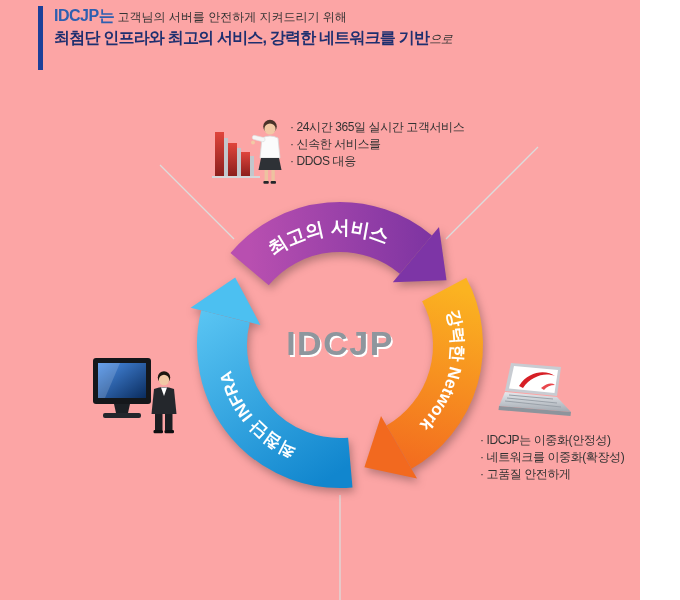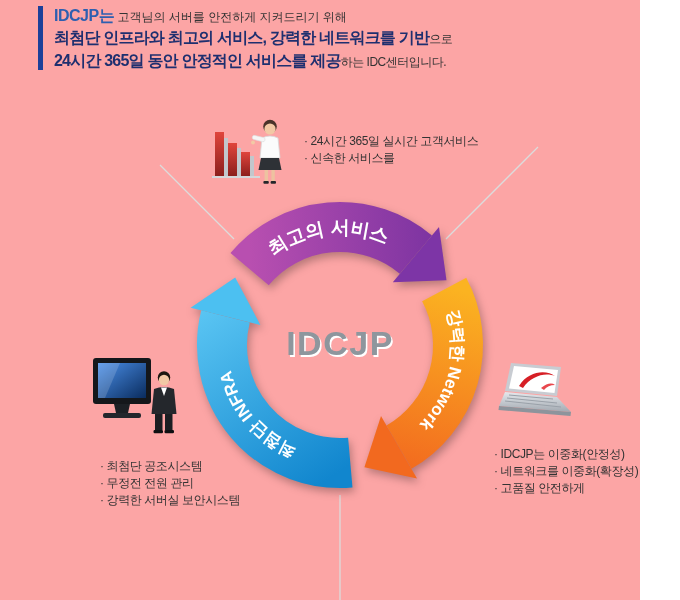--- a/index.html
+++ b/index.html
@@ -7,54 +7,53 @@
     position:relative;width:640px;height:600px;background:#fca5a5;overflow:hidden;
     font-family:"Liberation Sans","DejaVu Sans",sans-serif;
   }
   
   .header{position:absolute;left:38px;top:6px;display:flex;}
   .accent-bar{width:5px;height:64px;background:#1c3f99;margin-right:11px;flex:0 0 auto;}
   .header-text p{margin:0;white-space:nowrap;}
   .line1{font-size:12px;color:#333;line-height:20px;}
   .brand{font-size:16px;font-weight:bold;color:#2d5fb0;letter-spacing:-0.5px;}
   .line-strong{font-size:16px;font-weight:bold;color:#1e2f6f;letter-spacing:-0.8px;line-height:22px;}
-  .line-suffix{font-size:12px;font-weight:normal;color:#333;letter-spacing:-0.5px;}
+  .line-suffix{font-size:12px;font-weight:normal;color:#333;letter-spacing:-0.5px;font-style:italic;}
   
   .cycle-svg{position:absolute;left:0;top:0;width:680px;height:600px;}
   .arcs{filter:drop-shadow(2px 4px 4px rgba(0,0,0,0.28));}
   .arc-label{font-family:"Liberation Sans","DejaVu Sans",sans-serif;font-weight:bold;fill:#ffffff;}
   .arc-label-lg{font-size:19px;letter-spacing:1px;}
   .arc-label-md{font-size:17px;letter-spacing:0.5px;}
   .center-label{font-family:"Liberation Sans","DejaVu Sans",sans-serif;font-weight:bold;font-size:34px;letter-spacing:1.5px;}
   .center-label-shadow{fill:#ffffff;}
   .center-label-main{fill:#8e969d;}
   .ray{stroke:#dcdcdc;stroke-width:1.3;}
   
-  .callout-list{position:absolute;margin:16px;padding:0;list-style:none;font-size:12px;color:#333;
+  .callout-list{position:absolute;margin:2px;padding:0;list-style:none;font-size:12px;color:#333;
     line-height:17px;letter-spacing:-0.4px;white-space:nowrap;}
   .list-service{left:288px;top:117px;}
   .list-infra{left:84px;top:442px;}
   .list-network{left:478px;top:430px;}
   
   .illu{position:absolute;}
   .illu-service{left:210px;top:112px;}
   .illu-infra{left:92px;top:356px;}
   .illu-network{left:495px;top:362px;}
 </style>
 </head>
 <body>
 
 <div class="page">
 
   <div class="header">
     <div class="accent-bar"></div>
     <div class="header-text">
       <p class="line1"><span class="brand">IDCJP는</span> <span>고객님의 서버를 안전하게 지켜드리기 위해</span></p>
       <p class="line-strong"><span>최첨단 인프라와 최고의 서비스, 강력한 네트워크를 기반</span><span class="line-suffix">으로</span></p>
-      <p class="line-strong"><span>24시간 365일 동안 안정적인 서비스를 제공</span><span class="line-suffix">하는 IDC센터입니다.</span></p>
     </div>
   </div>
 
   <svg class="cycle-svg" viewBox="0 0 680 600" aria-hidden="true">
     <defs>
       <linearGradient id="gradService" gradientUnits="userSpaceOnUse" x1="250" y1="262" x2="440" y2="252">
         <stop offset="0" stop-color="#b84fb0"></stop>
         <stop offset="1" stop-color="#7b33a1"></stop>
       </linearGradient>
       <linearGradient id="gradNetwork" gradientUnits="userSpaceOnUse" x1="444" y1="285" x2="392" y2="470">
@@ -175,27 +174,23 @@
       <path d="M46 26 q9 -7 14 -3 q-7 0 -11 5 z" fill="#e8474d"></path>
       <path d="M10 30 L62 35 L76 50 L4 44 Z" fill="url(#lapBase)"></path>
       <path d="M14 33 L58 37 M12 36 L62 41 M10 39 L66 45" stroke="#9aa1a9" stroke-width="1" fill="none"></path>
       <path d="M4 44 L76 50 L75.5 54 L3.5 48 Z" fill="#8d949c"></path>
     </g>
   </svg>
 
   <ul class="callout-list list-service">
     <li>· 24시간 365일 실시간 고객서비스</li>
     <li>· 신속한 서비스를</li>
+    <li>· DDOS 대응</li>
   </ul>
 
-  <ul class="callout-list list-infra">
-    <li>· 최첨단 공조시스템</li>
-    <li>· 무정전 전원 관리</li>
-    <li>· 강력한 서버실 보안시스템</li>
-  </ul>
 
   <ul class="callout-list list-network">
     <li>· IDCJP는 이중화(안정성)</li>
     <li>· 네트워크를 이중화(확장성)</li>
     <li>· 고품질 안전하게</li>
   </ul>
 
 </div>
 
 </body></html>

